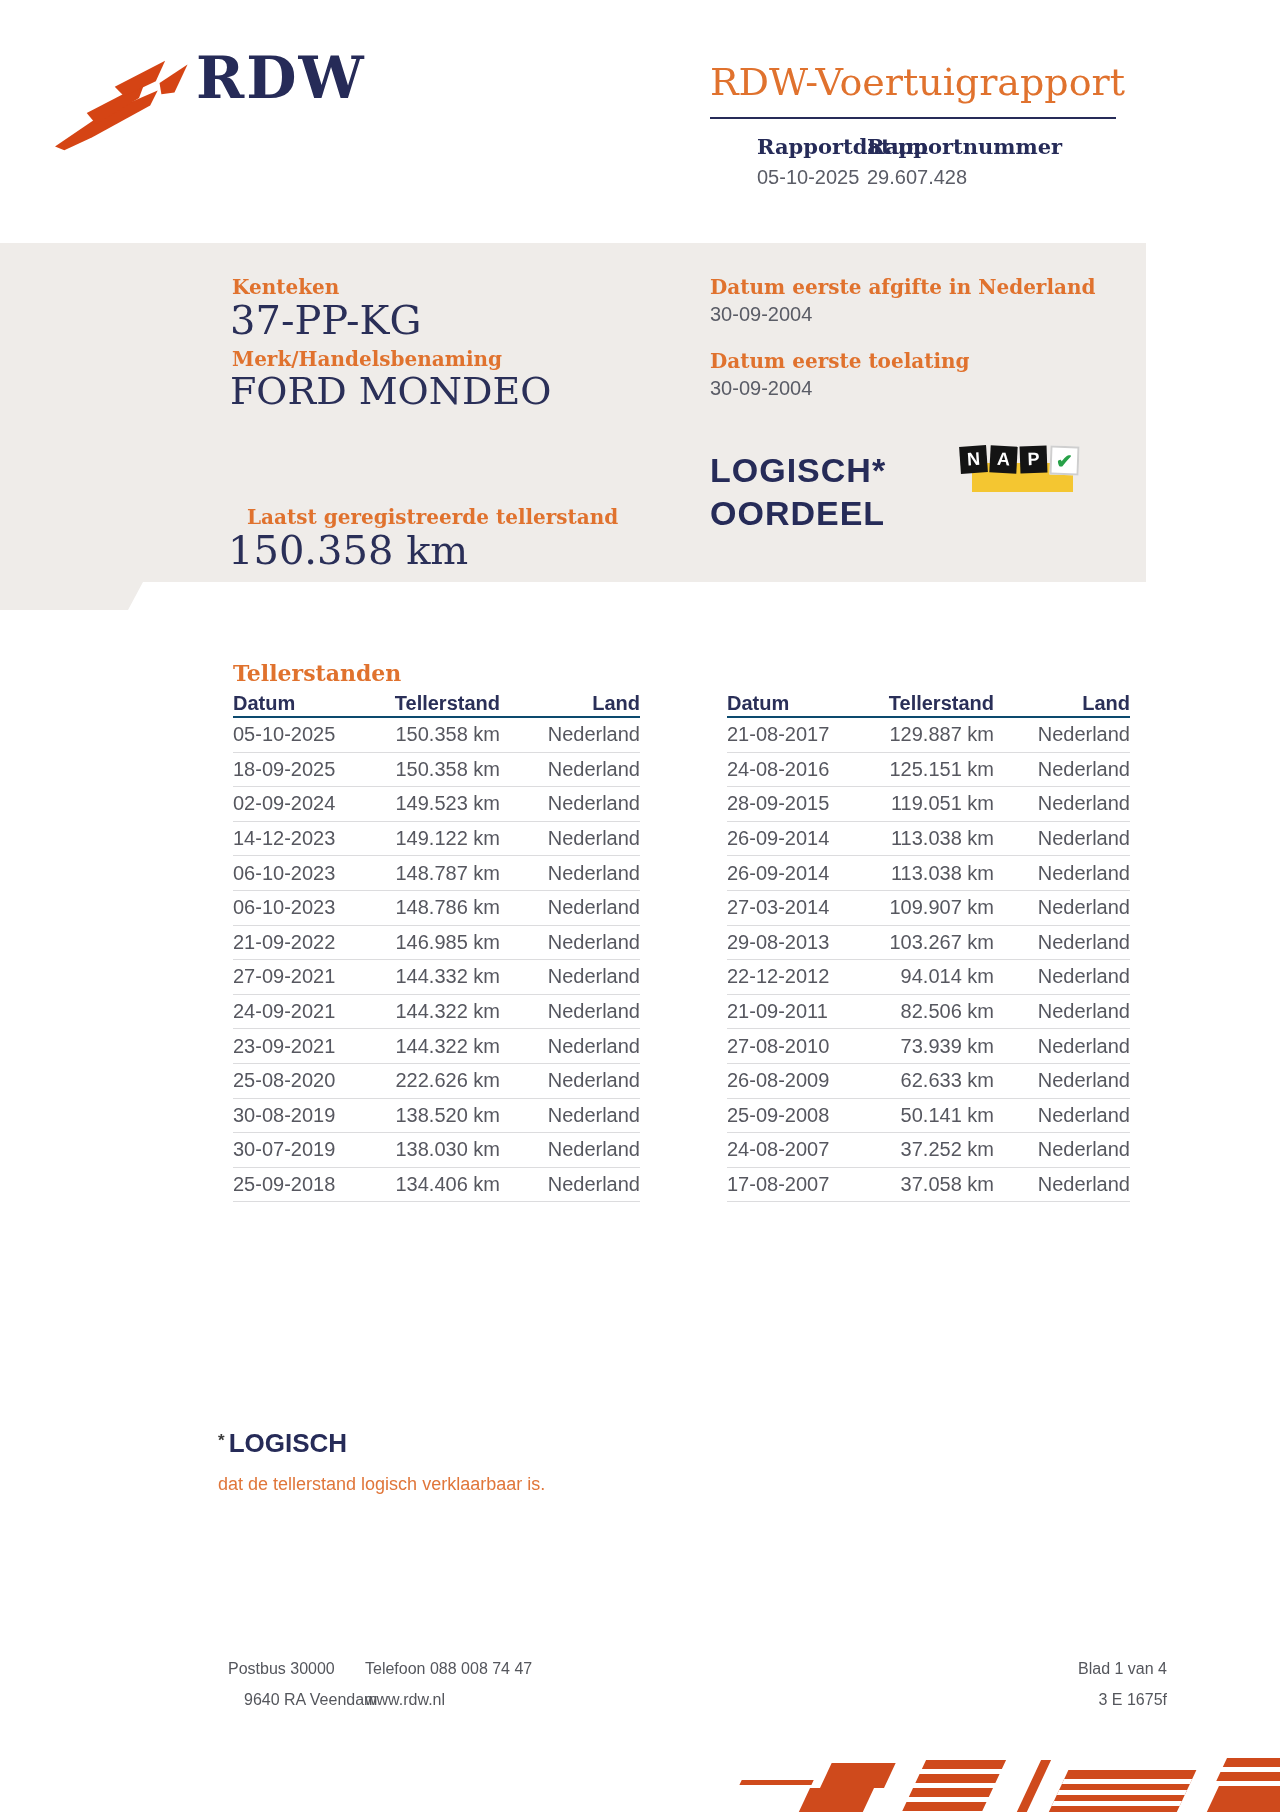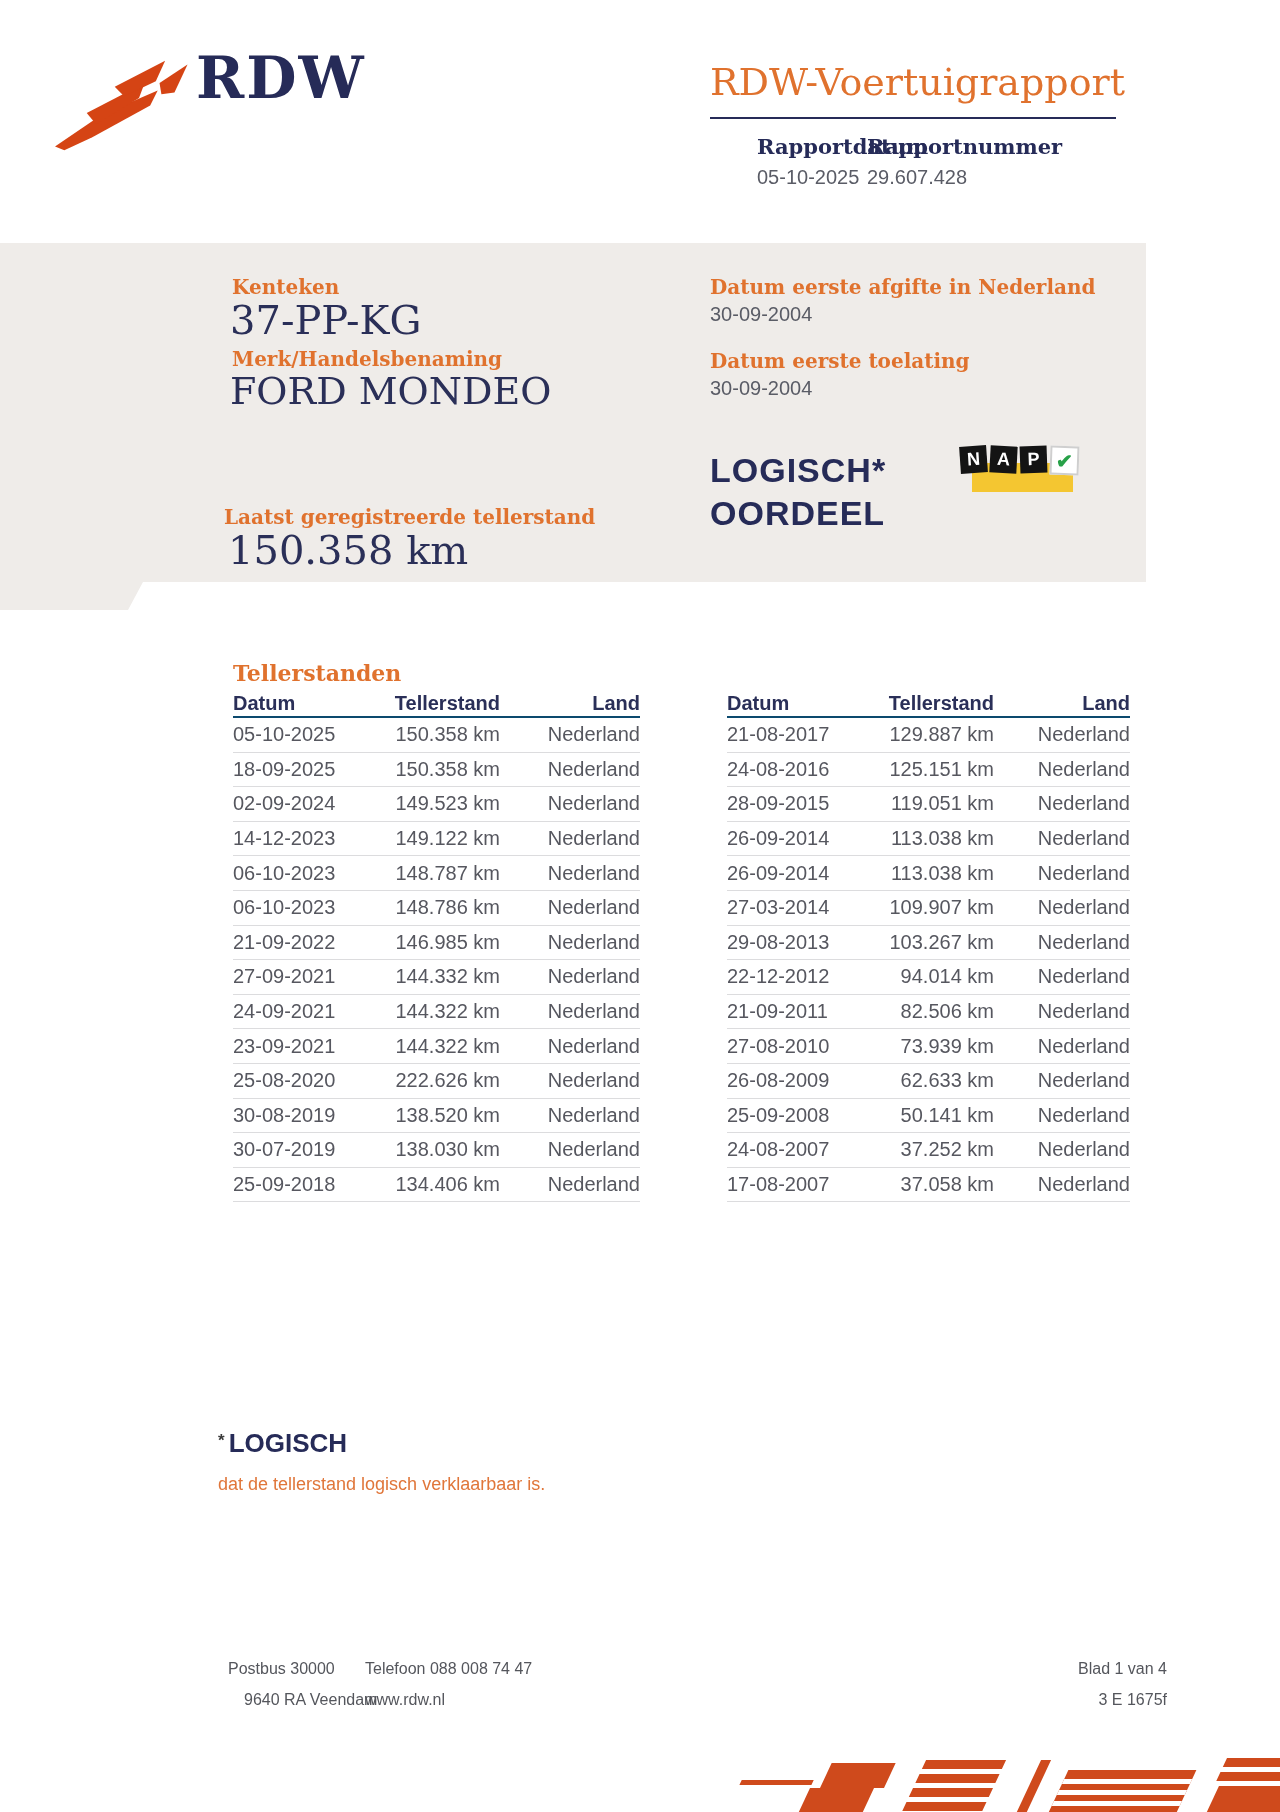--- a/index.html
+++ b/index.html
@@ -100,21 +100,21 @@
     <div class="nap">
       <div class="nap-yellow"></div>
       <div class="nap-tiles">
         <div class="tile r1">N</div>
         <div class="tile r2">A</div>
         <div class="tile r3">P</div>
         <div class="tile check">✔</div>
       </div>
     </div>
 
-    <div class="lbl" style="left:224px;top:262px;">Laatst geregistreerde tellerstand</div>
+    <div class="lbl" style="left:247px;top:262px;">Laatst geregistreerde tellerstand</div>
     <div class="val-lg" style="left:228px;top:284px;">150.358 km</div>
   </div>
 
   <div class="abs section-heading">Tellerstanden</div>
 
   <div class="otable left">
     <div class="thead">
       <span class="c1">Datum</span>
       <span class="c2">Tellerstand</span>
       <span class="c3">Land</span>

